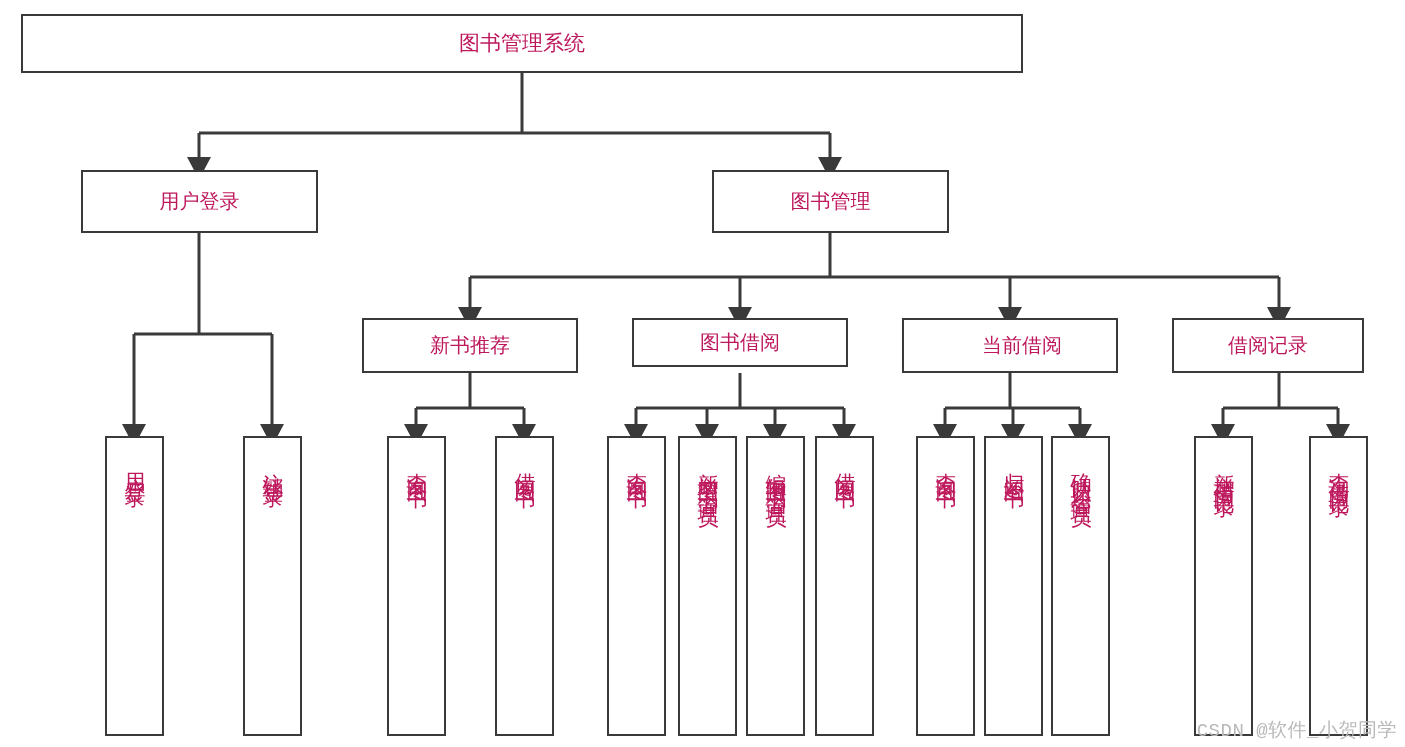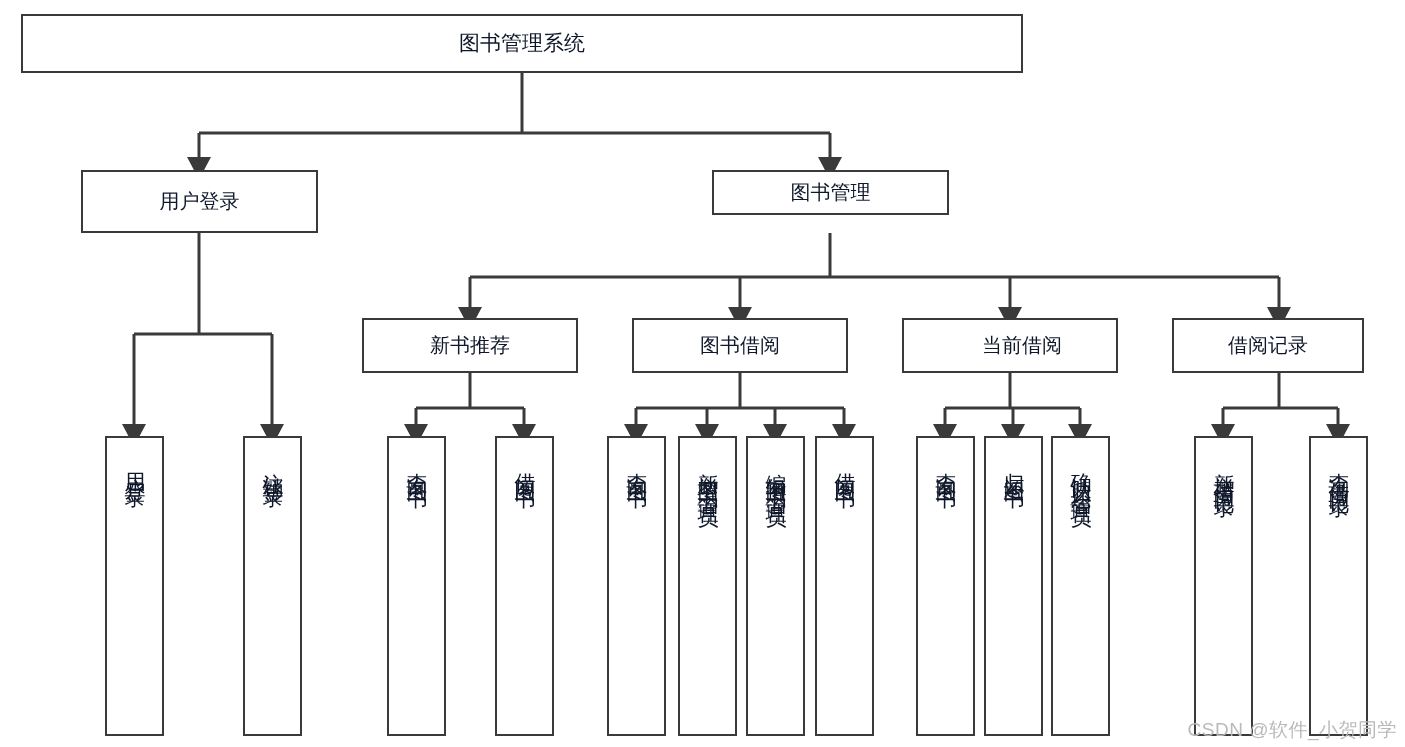--- a/index.html
+++ b/index.html
@@ -17,21 +17,21 @@
     position:absolute;
     box-sizing:border-box;
     background:#ffffff;
     border:2.5px solid #3a3a3a;
     display:flex;
     align-items:center;
     justify-content:center;
     color:#1b1b1b;
   }
   .node .label{
-    color:#0f172a;
+    color:#be185d;
     line-height:1.18;
     white-space:nowrap;
   }
 
   
   .lvl0 .label{font-size:21px;}
   
   .lvl1 .label{font-size:20px;}
   .lvl2 .label{font-size:20px;}
 
@@ -52,21 +52,21 @@
   }
 
   .watermark{
     position:absolute;
     right:8px;
     bottom:4px;
     font-size:19px;
     color:#b9b9b9;
     letter-spacing:0.5px;
     white-space:nowrap;
-    font-family:Liberation Sans, sans-serif;
+    font-family:Liberation Mono, monospace;
   }
 </style>
 </head>
 <body>
 
 <div id="canvas">
 
   <svg class="edges" viewBox="0 0 1405 747" xmlns="http://www.w3.org/2000/svg">
     <defs>
       <marker id="arrow" markerWidth="9" markerHeight="9" refX="1.0" refY="4.0" orient="auto" markerUnits="strokeWidth">
@@ -117,28 +117,28 @@
     </g>
   </svg>
 
   <div class="node lvl0" style="left:21px;top:14px;width:1002px;height:59px;">
     <span class="label">图书管理系统</span>
   </div>
 
   <div class="node lvl1" style="left:81px;top:170px;width:237px;height:63px;">
     <span class="label">用户登录</span>
   </div>
-  <div class="node lvl1" style="left:712px;top:170px;width:237px;height:45px;align-items:center;">
+  <div class="node lvl1" style="left:712px;top:170px;width:237px;height:63px;align-items:center;">
     <span class="label">图书管理</span>
   </div>
 
   <div class="node lvl2" style="left:362px;top:318px;width:216px;height:55px;">
     <span class="label">新书推荐</span>
   </div>
-  <div class="node lvl2" style="left:632px;top:318px;width:216px;height:55px;">
+  <div class="node lvl2" style="left:632px;top:318px;width:216px;height:49px;">
     <span class="label">图书借阅</span>
   </div>
   <div class="node lvl2" style="left:902px;top:318px;width:216px;height:55px;padding-left:24px;">
     <span class="label">当前借阅</span>
   </div>
   <div class="node lvl2" style="left:1172px;top:318px;width:192px;height:55px;">
     <span class="label">借阅记录</span>
   </div>
 
   <div class="node leaf" style="left:105px;top:436px;width:59px;height:300px;">

